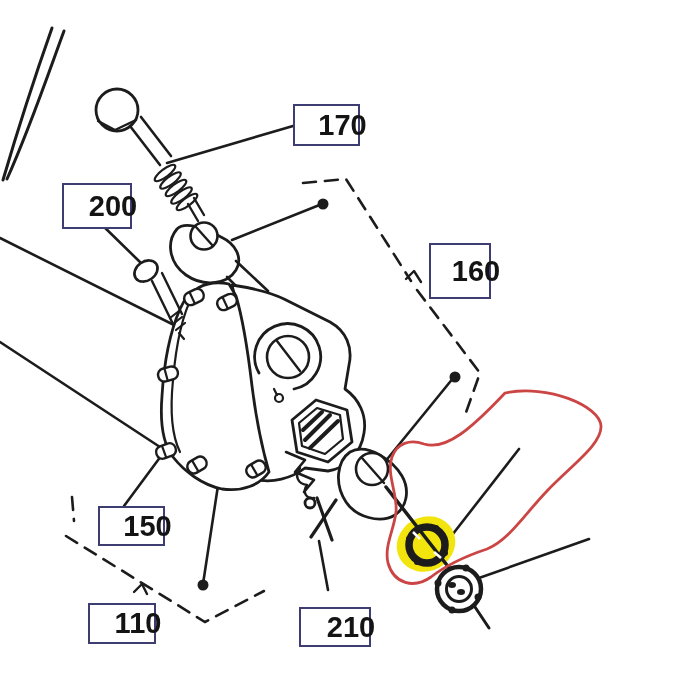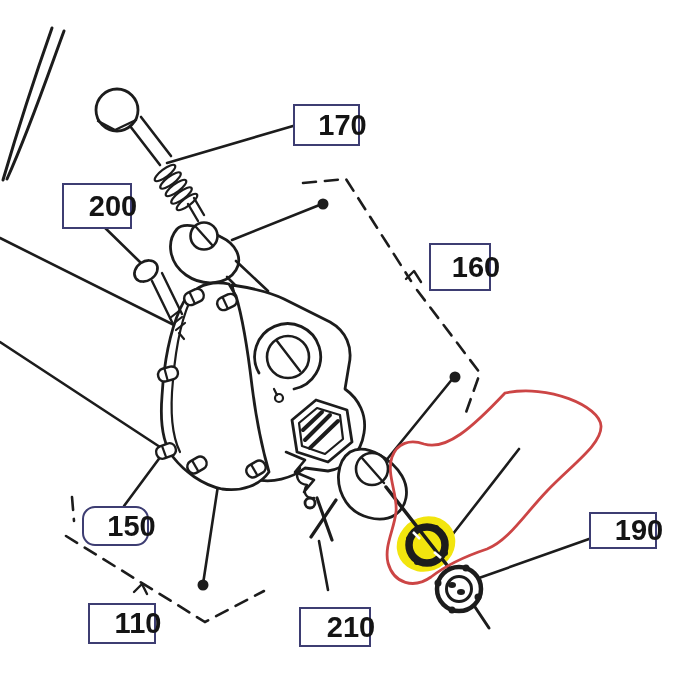--- a/index.html
+++ b/index.html
@@ -16,22 +16,22 @@
   .halo{fill:var(--yellow);stroke:none;}
   .redmark{stroke:var(--red);fill:none;stroke-width:2.8;stroke-linecap:round;}
   .dash{stroke:var(--line);fill:none;stroke-width:2.6;stroke-dasharray:13 9;stroke-linecap:round;}
   .stud rect{fill:#fff;stroke:var(--line);stroke-width:2.4;}
   .stud line{stroke:var(--line);stroke-width:2.2;}
   .plabel{position:absolute;display:flex;align-items:center;justify-content:center;
     border:2px solid var(--label-border);background:#fff;color:var(--label-text);
     font-weight:700;font-size:29px;letter-spacing:0px;cursor:pointer;box-sizing:border-box;padding-left:32px;}
   .pl170{left:293px;top:104px;width:67px;height:42px;}
   .pl200{left:62px;top:183px;width:70px;height:46px;}
-  .pl160{left:429px;top:243px;width:62px;height:48px;}
-  .pl150{left:82px;top:506px;width:67px;height:40px;border-radius:13px;}
+  .pl160{left:429px;top:243px;width:62px;height:56px;}
+  .pl150{left:98px;top:506px;width:67px;height:40px;}
   .pl140{left:88px;top:603px;width:68px;height:41px;}
   .pl210{left:299px;top:607px;width:72px;height:40px;}
   .pl190{left:589px;top:512px;width:68px;height:37px;}
   .pl180{left:516px;top:409px;width:77px;height:39px;background:var(--yellow);
          box-shadow:0 0 8px 7px rgba(242,229,14,.9);}
 </style>
 </head>
 <body>
 
 <div id="stage">
@@ -194,15 +194,14 @@
 
     <path class="redmark" d="M505,393 C548,384 600,406 601,426 C602,444 573,464 547,491 C524,515 508,541 487,549 C469,555 449,563 431,577 C414,589 394,584 388,563 C384,546 394,530 396,512 C398,495 386,474 392,457 C397,443 410,439 424,444 C446,451 472,428 505,393 Z"></path>
   </svg>
 
   <div class="plabel pl170">170</div>
   <div class="plabel pl200">200</div>
   <div class="plabel pl160">160</div>
   <div class="plabel pl150">150</div>
   <div class="plabel pl140">110</div>
   <div class="plabel pl210">210</div>
-  <div class="plabel pl190">190</div>
 
 </div>
 
 </body></html>

